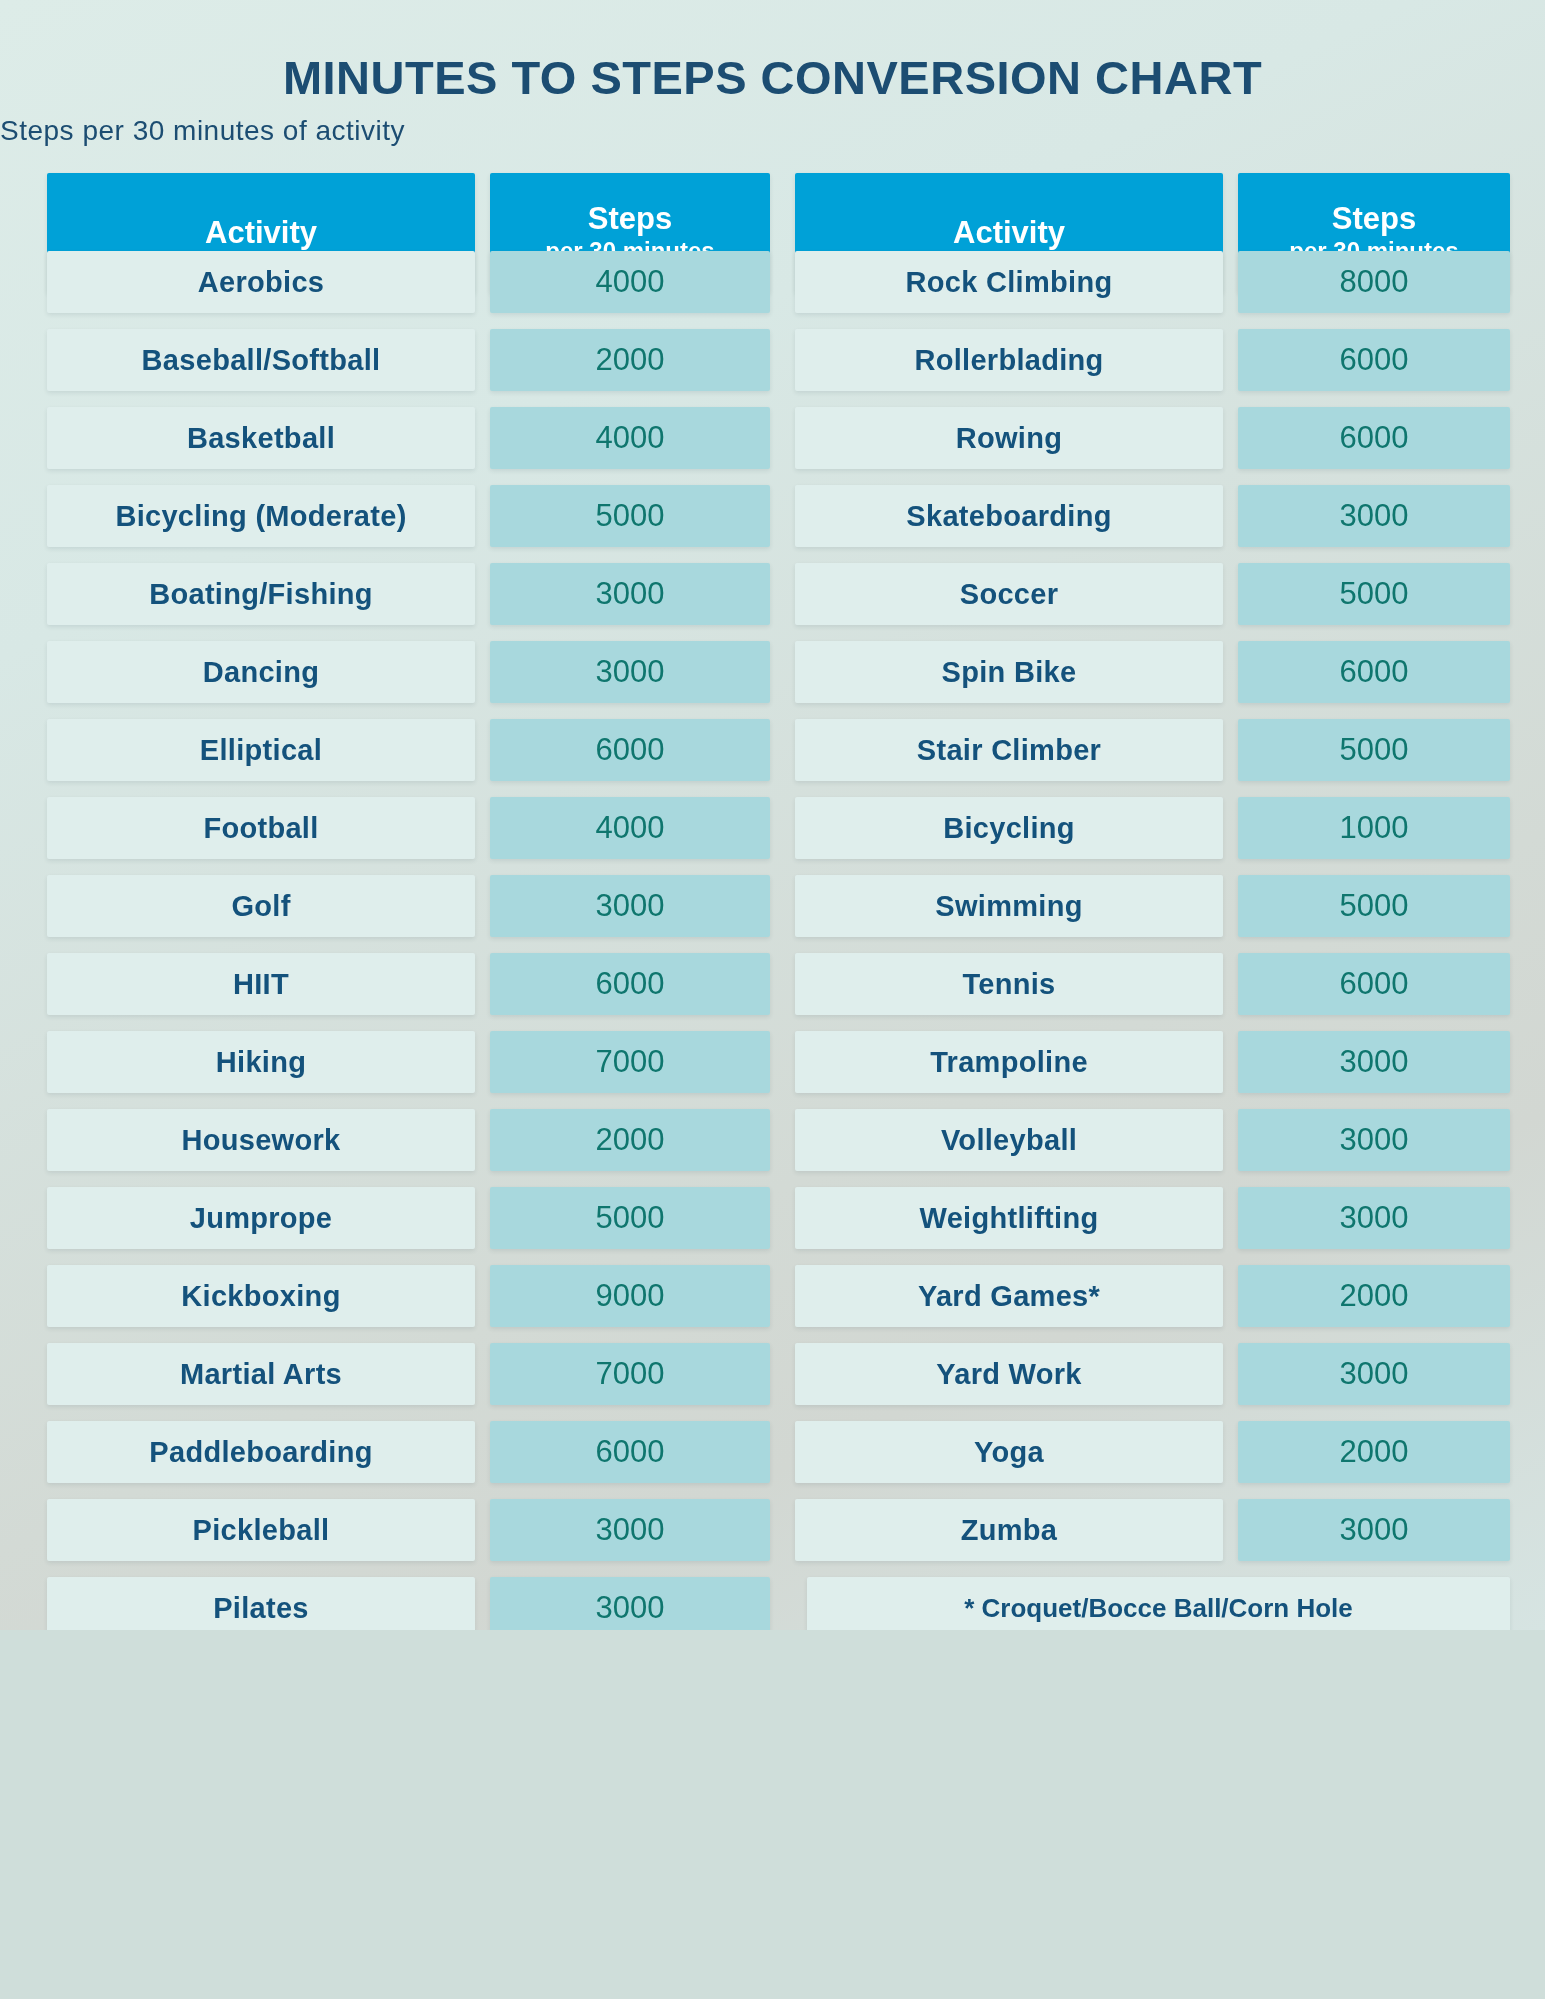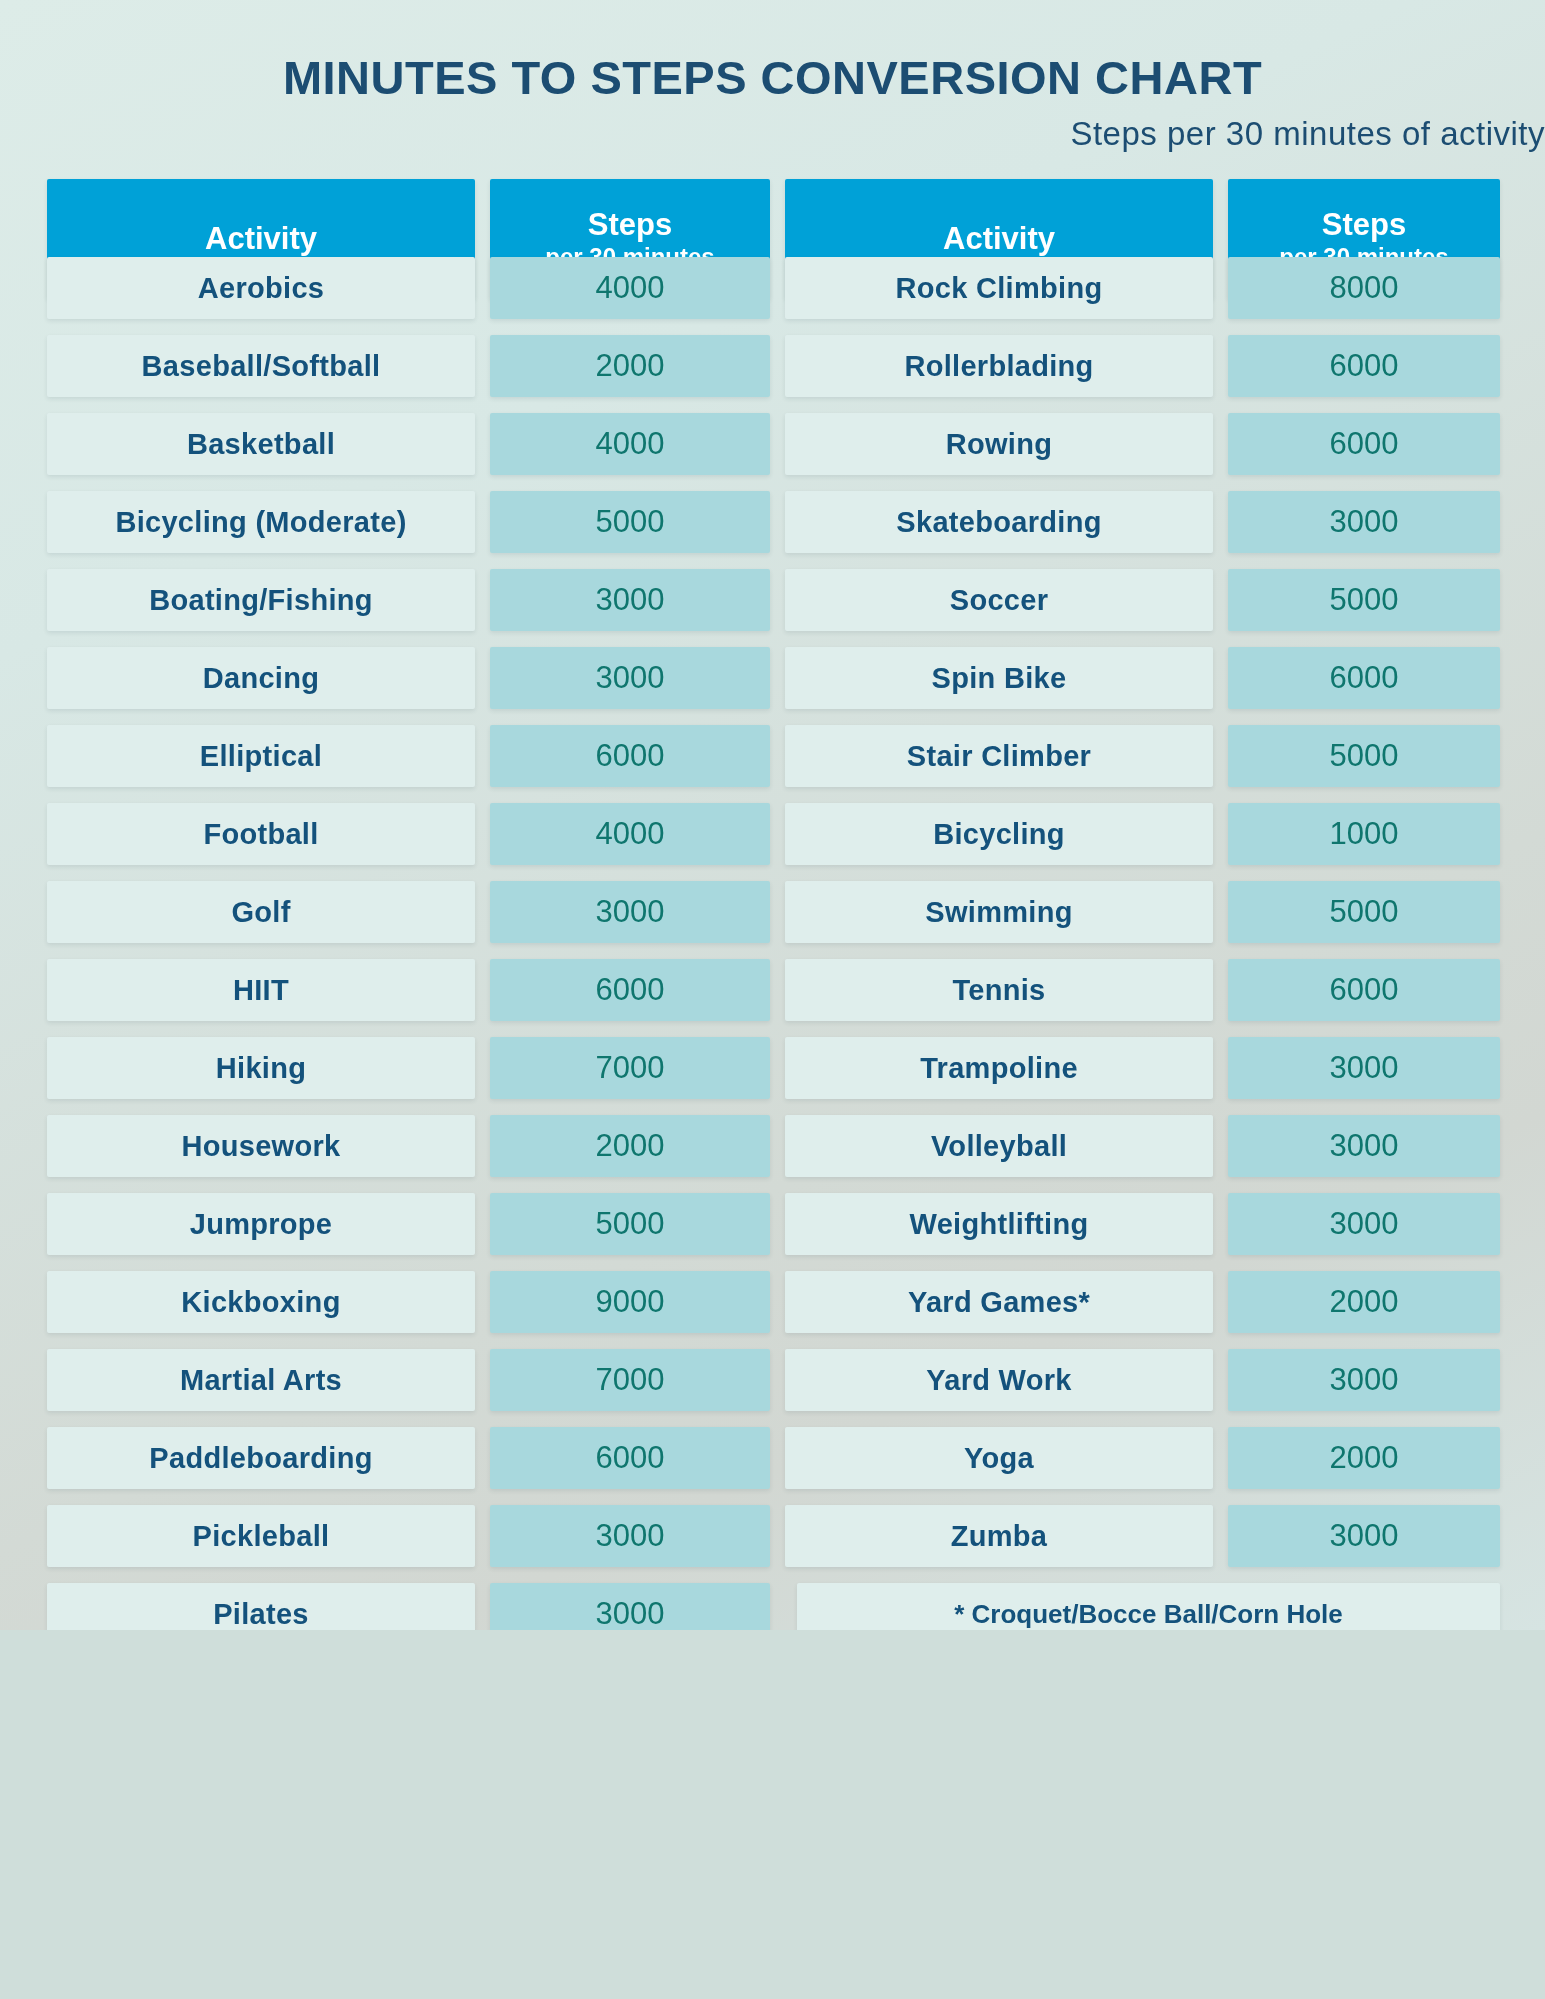--- a/index.html
+++ b/index.html
@@ -14,29 +14,29 @@
   }
   .title {
     padding-top: 50px;
     text-align: center;
     font-size: 47px;
     font-weight: bold;
     letter-spacing: 0.5px;
     color: #1c4d72;
   }
   .subtitle {
-    text-align: right;
-    font-size: 33px;
+    text-align: left;
+    font-size: 28px;
     margin-top: 10px;
     letter-spacing: 0.5px;
     color: #1c4d72;
   }
   .table-wrap {
     display: flex;
-    gap: 15px;
+    gap: 25px;
     margin: 26px 45px 0 47px;
   }
   .pair {
     display: grid;
     gap: 16px 15px;
     grid-auto-rows: 62px;
   }
   .pair.left  { grid-template-columns: 428px 280px; }
   .pair.right { grid-template-columns: 428px 272px; }
   .cell {

